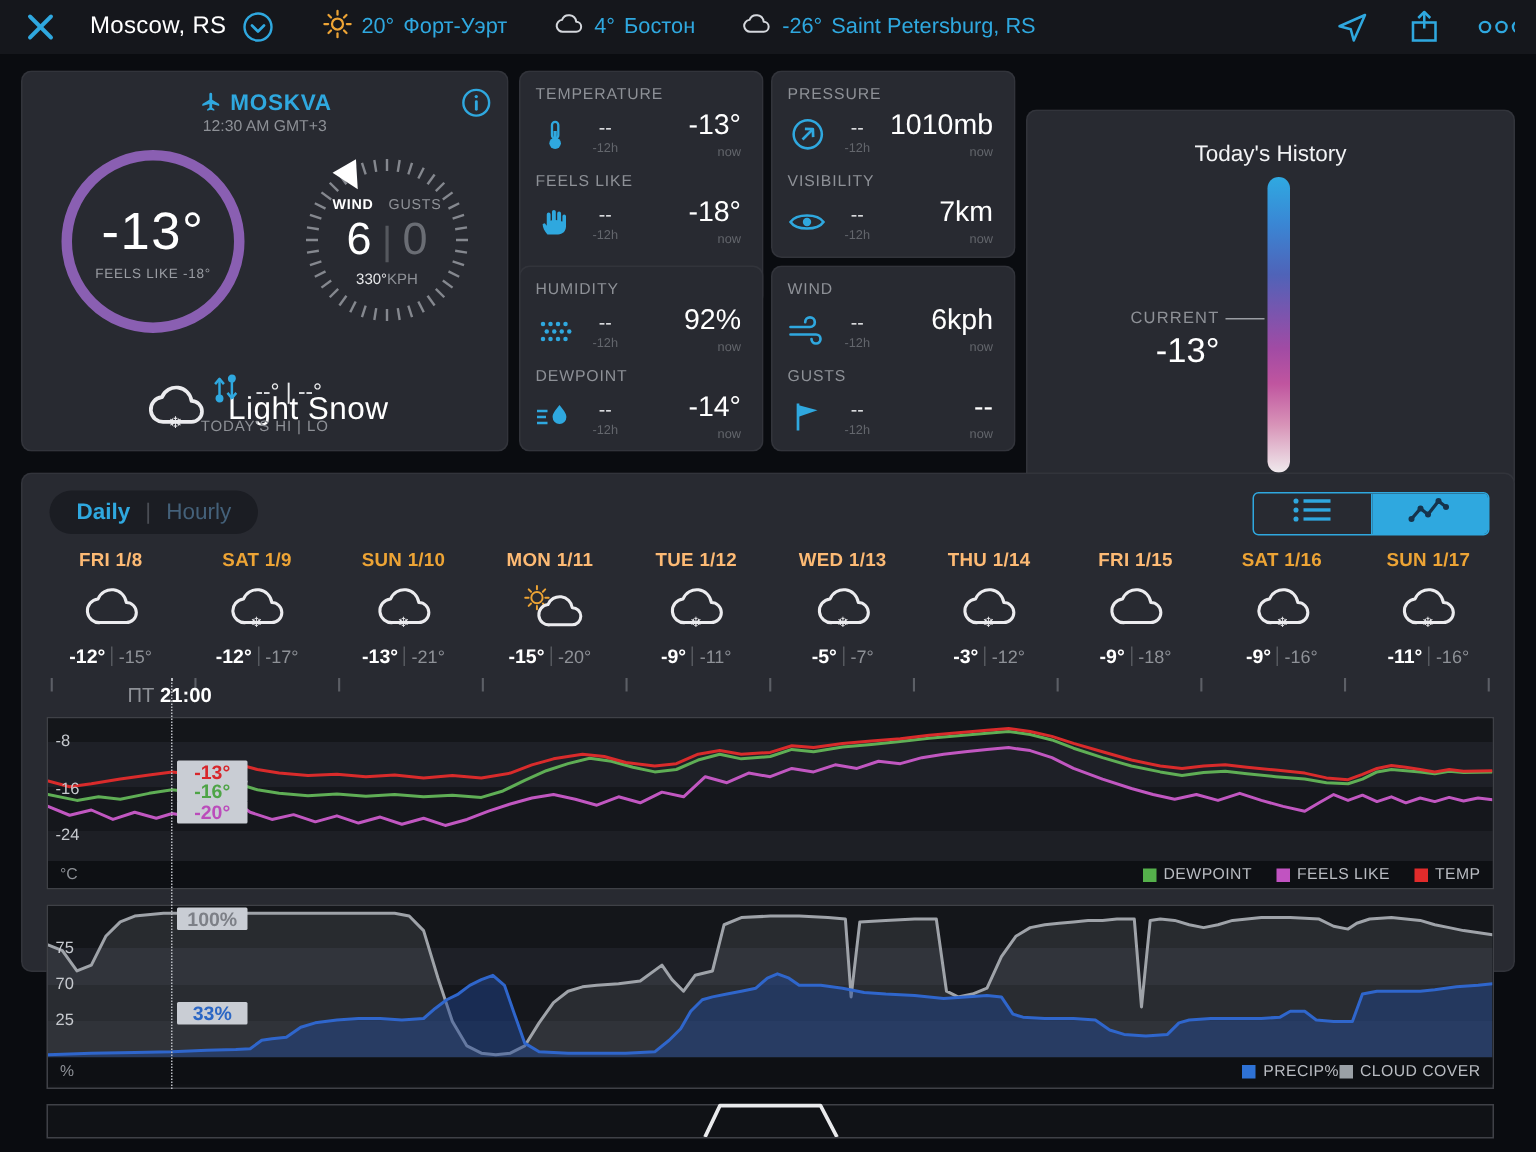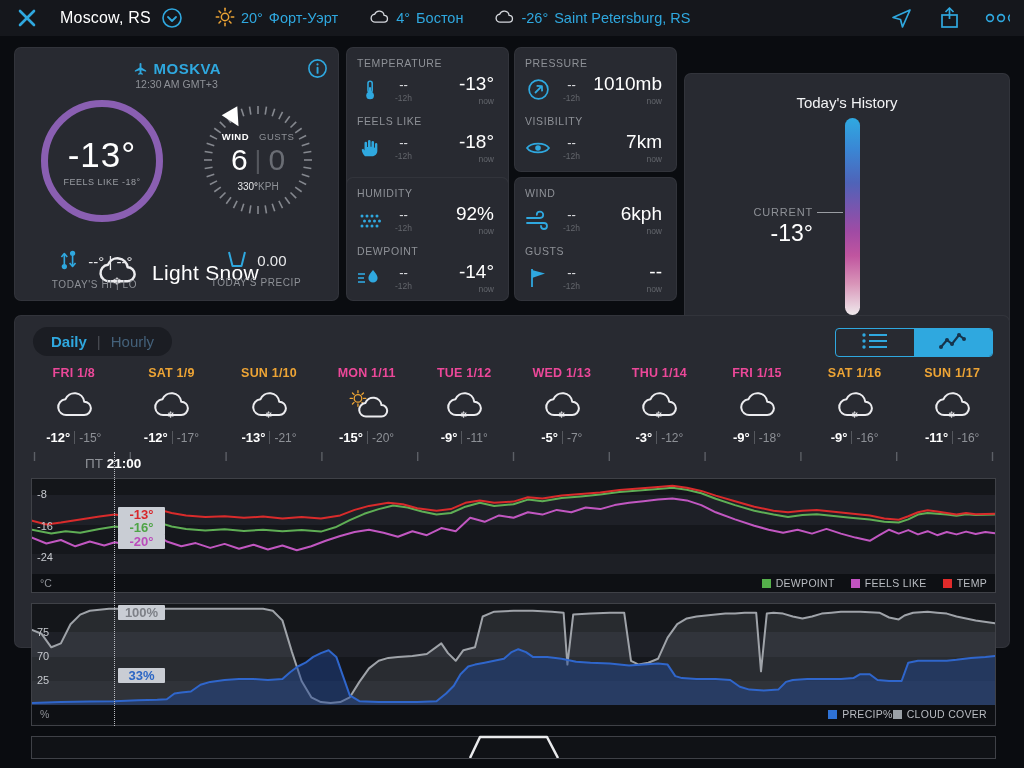--- a/index.html
+++ b/index.html
@@ -64,21 +64,21 @@
   #tabs{position:absolute;left:18px;top:11px;background:#1b1d23;border-radius:16px;padding:6px 18px;display:flex;gap:10px;align-items:center;font-size:15px;}
   #tab-daily{color:#2fa8df;font-weight:bold;cursor:pointer;}
   #tab-div{color:#4a4d54;}
   #tab-hourly{color:#44617a;cursor:pointer;}
   #segctl{position:absolute;right:16px;top:12px;width:156px;height:27px;border:1.5px solid #2fa8df;border-radius:4px;display:flex;overflow:hidden;}
   .seg{flex:1;display:flex;align-items:center;justify-content:center;cursor:pointer;}
   #seg-list{background:transparent;border-right:1.5px solid #2fa8df;}
   #seg-chart{background:#2fa8df;}
   #days-row{position:absolute;left:10px;top:50px;width:976px;display:grid;grid-template-columns:repeat(10,1fr);}
   .day-col{text-align:center;cursor:pointer;}
-  .day-name{font-size:12.5px;font-weight:bold;color:#ec4899;letter-spacing:.2px;}
+  .day-name{font-size:12.5px;font-weight:bold;color:#fdba74;letter-spacing:.2px;}
   .day-name.weekend{color:#eda435;}
   .day-icon{height:42px;display:flex;align-items:center;justify-content:center;margin-top:4px;}
   .day-temps{display:flex;align-items:center;justify-content:center;gap:4px;margin-top:4px;}
   .day-hi{color:#fff;font-weight:bold;font-size:13px;}
   .day-sep{width:1px;height:13px;background:#55585e;}
   .day-lo{color:#8e9197;font-size:12px;}
   #ticksrow{position:absolute;left:16px;top:136px;width:965px;height:12px;}
   #time-label{position:absolute;left:70px;top:140px;font-size:13.5px;z-index:7;}
   #time-label .p{color:#8e9197;} #time-label .t{color:#fff;font-weight:bold;}
   #cursor-line{position:absolute;left:99px;top:136px;height:274px;width:0;border-left:1px dotted #b9bcc2;z-index:5;}
@@ -263,29 +263,20 @@
                 <circle cx="8" cy="19.2" r="2"></circle>
                 <line x1="17" y1="7" x2="17" y2="18"></line>
                 <polyline points="13.8,15.2 17,19 20.2,15.2" fill="none" stroke-linejoin="round"></polyline>
                 <circle cx="17" cy="4.8" r="2"></circle>
               </g>
             </svg></span>
         <span>--° | --°</span>
       </div>
       <div class="cb-lbl">TODAY'S HI | LO</div>
     </div>
-    <div class="cb-group">
-      <div class="cb-val">
-        <span><svg width="24" height="20" viewBox="0 0 24 20">
-              <polyline points="4,3 7.5,17 16.5,17 20,3" fill="none" stroke="#2fa8df" stroke-width="2" stroke-linejoin="round"></polyline>
-            </svg></span>
-        <span>0.00</span>
-      </div>
-      <div class="cb-lbl">TODAY'S PRECIP</div>
-    </div>
   </div>
 </div>
 
 <div class="panel" id="card-temp">
   <div class="stat">
     <div class="stat-label">TEMPERATURE</div>
     <div class="stat-row">
       <span class="stat-icon">
           <svg width="22" height="24" viewBox="0 0 24 24">
             <rect x="9.8" y="2.5" width="4.6" height="12" rx="2.3" fill="none" stroke="#2fa8df" stroke-width="1.7"></rect>

